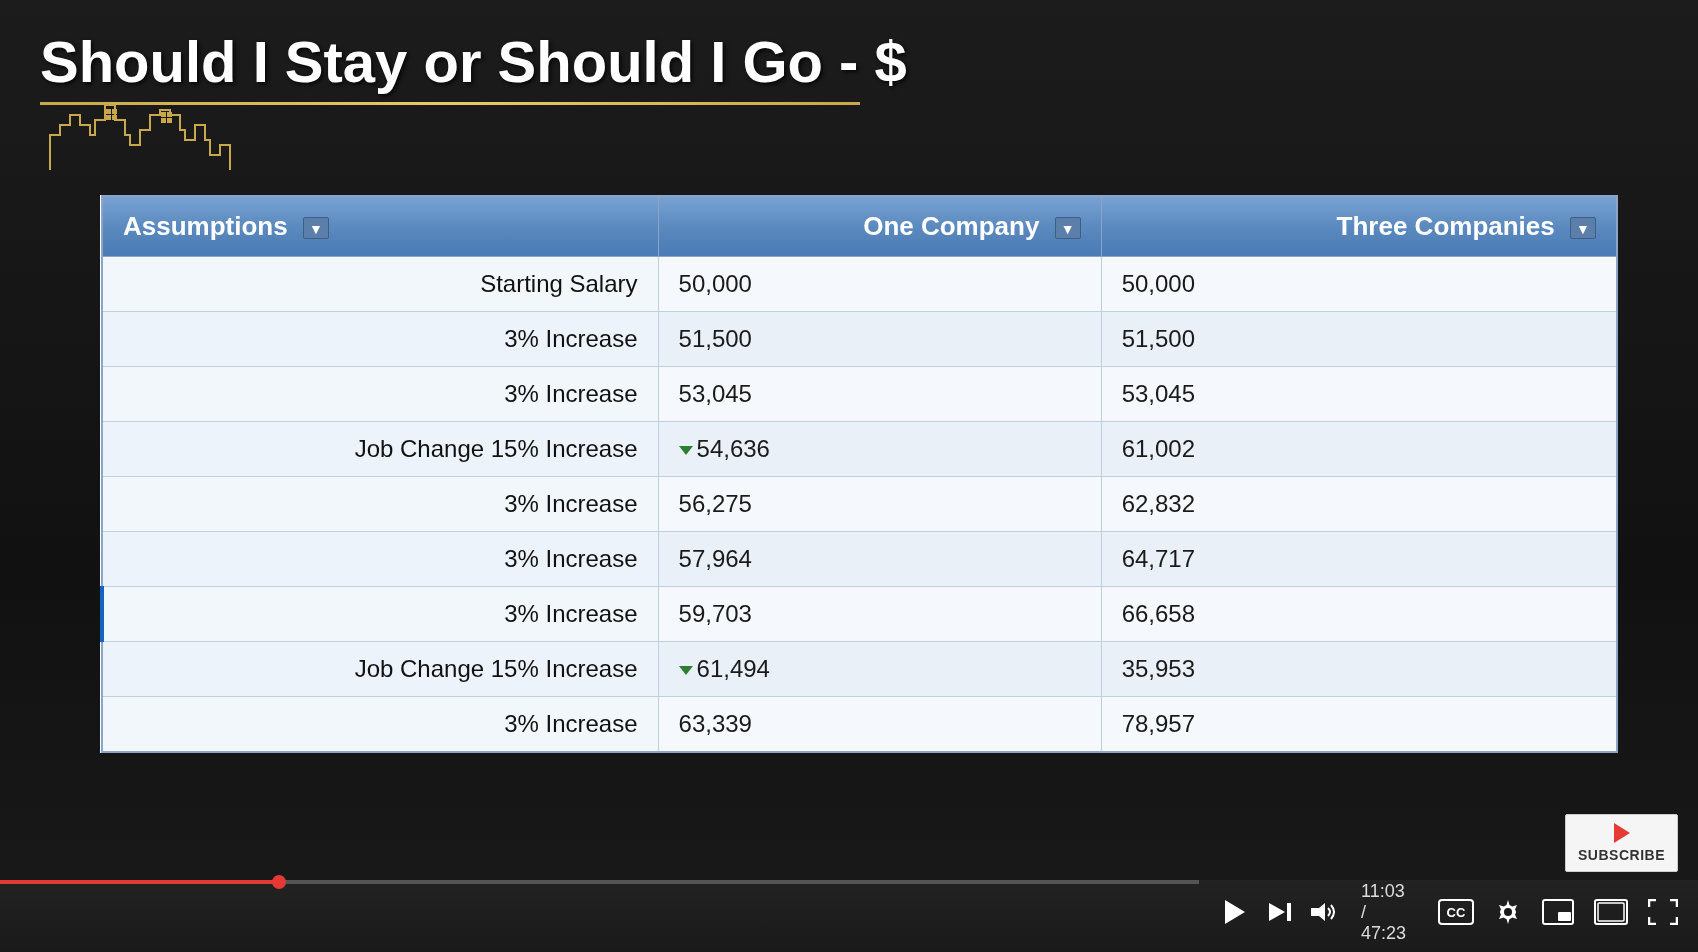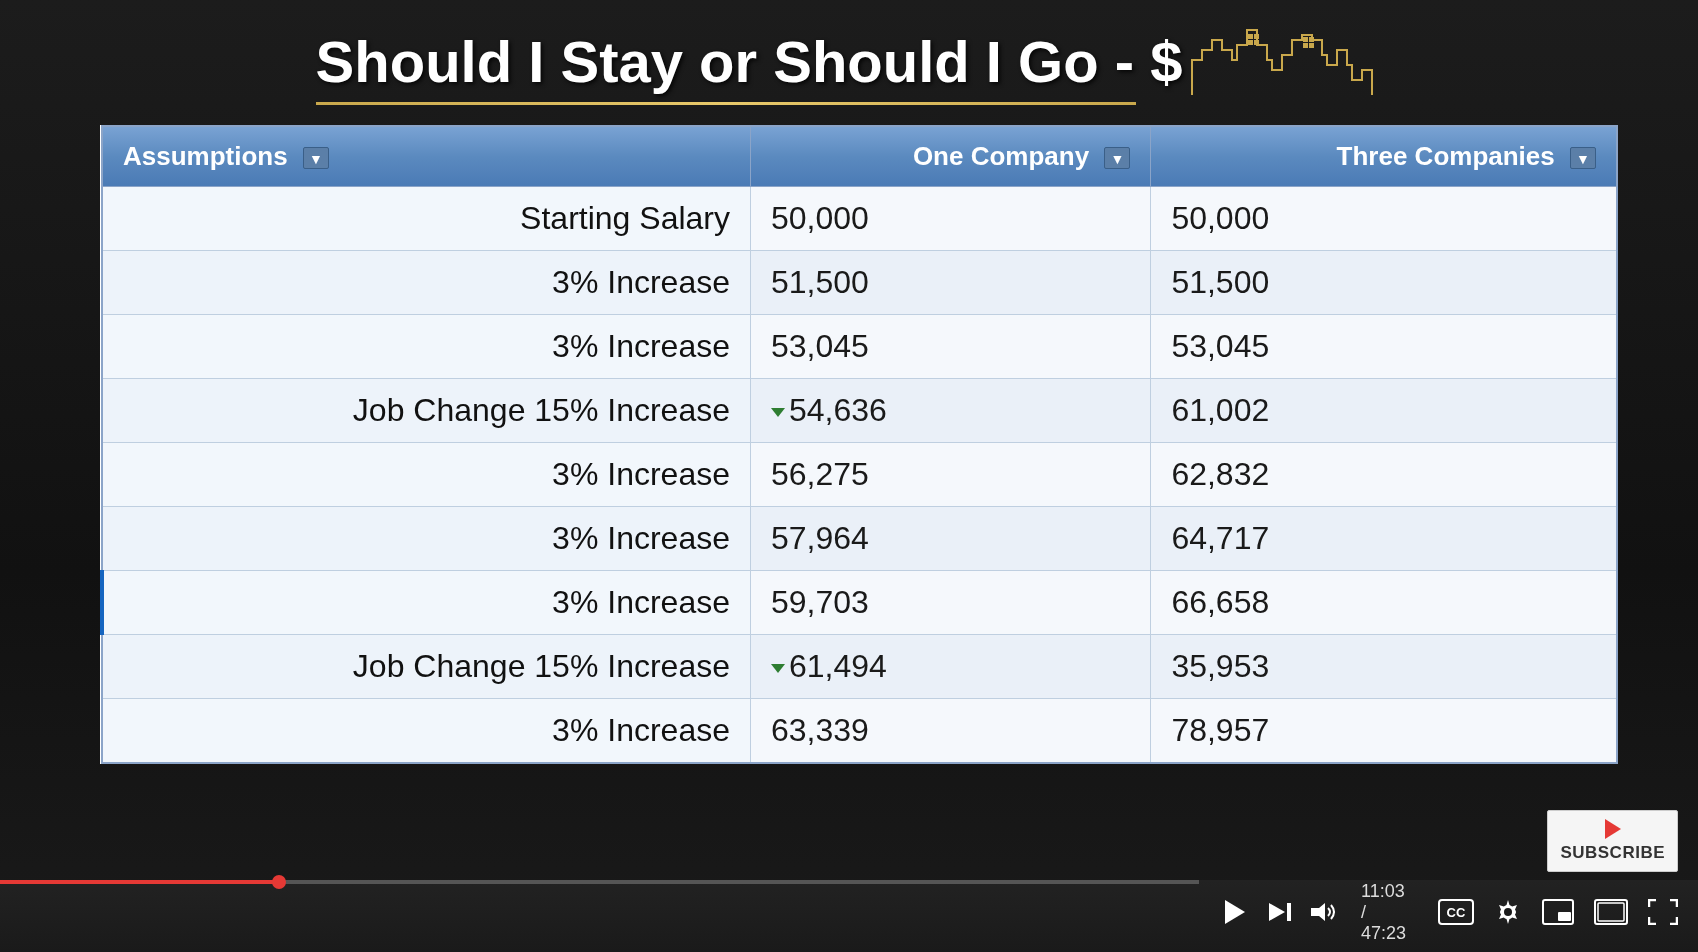--- a/index.html
+++ b/index.html
@@ -28,22 +28,23 @@
       position: relative;
       display: flex;
       flex-direction: column;
       padding: 30px 40px 10px 40px;
     }
 
     
     .title-bar {
       display: flex;
       align-items: flex-start;
-      justify-content: center;
+      justify-content: space-between;
       margin-bottom: 20px;
+      flex-direction: column;
     }
 
     .main-title {
       color: #ffffff;
       font-size: 58px;
       font-weight: bold;
       line-height: 1.1;
       text-shadow: 2px 2px 4px rgba(0,0,0,0.8);
     }
 
@@ -116,21 +117,21 @@
     .spreadsheet tbody tr:nth-child(odd) {
       background: #f5f8fc;
     }
 
     .spreadsheet tbody tr:nth-child(even) {
       background: #eaf0f8;
     }
 
     .spreadsheet tbody td {
       padding: 13px 20px;
-      font-size: 32px;
+      font-size: 24px;
       color: #1a1a1a;
       border: 1px solid #bfcfe0;
     }
 
     .spreadsheet tbody td:first-child {
       text-align: right;
       color: #111;
       font-weight: normal;
       background: rgba(240, 245, 252, 0.5);
     }
@@ -238,21 +239,21 @@
 
     .subscribe-btn .play-icon {
       width: 0;
       height: 0;
       border-top: 10px solid transparent;
       border-bottom: 10px solid transparent;
       border-left: 16px solid #e53935;
     }
 
     .subscribe-label {
-      font-size: 17px;
+      font-size: 14px;
       color: #333;
       font-weight: bold;
       letter-spacing: 0.5px;
     }
 
     
     .ctrl-icon svg {
       fill: #fff;
     }
 

